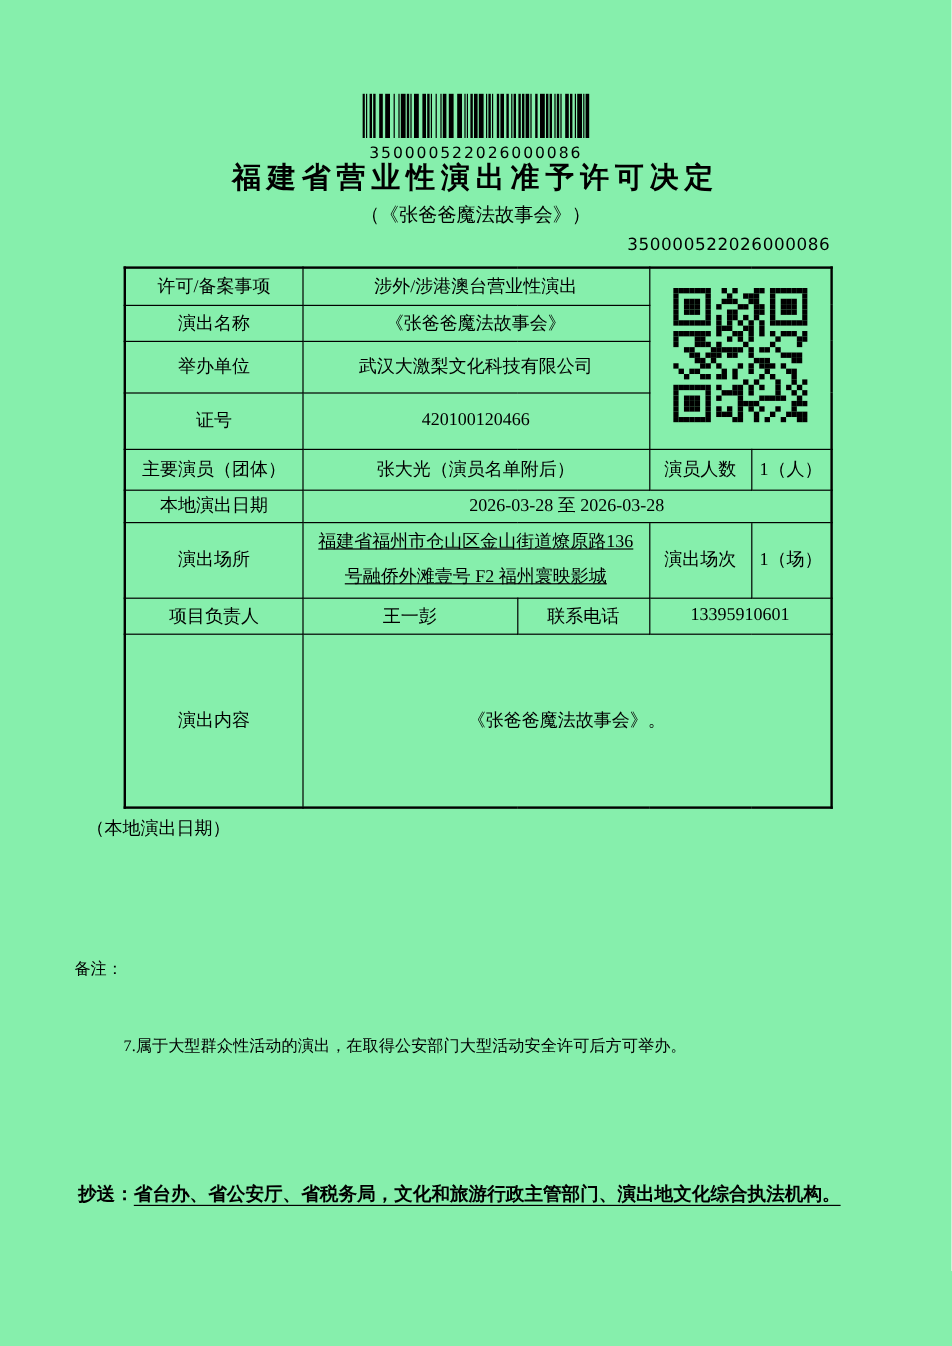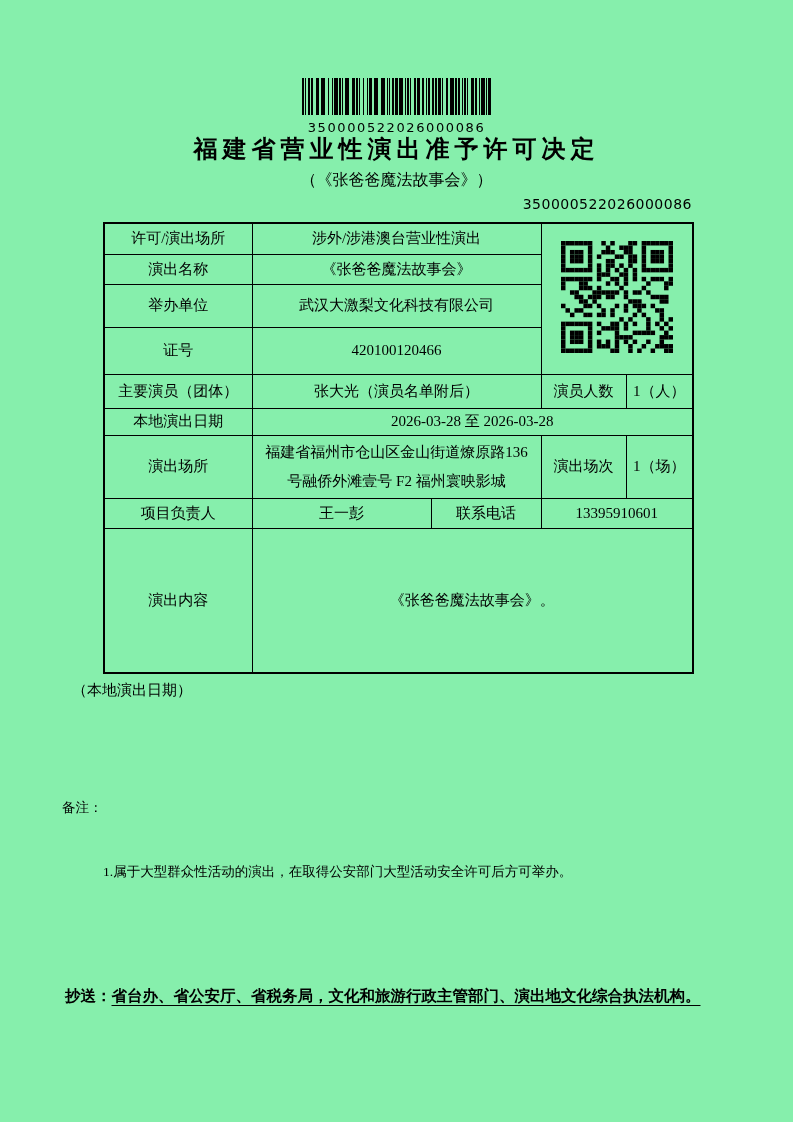--- a/index.html
+++ b/index.html
@@ -22,21 +22,21 @@
             font-size:16px;line-height:22px;}
   .doc-number{position:absolute;right:101px;top:196px;font-family:"DejaVu Sans",sans-serif;
               font-size:14px;letter-spacing:0.5px;}
 
   
   .tbl-wrap{position:absolute;left:103px;top:222px;width:589px;}
   table.permit{border-collapse:collapse;width:589px;table-layout:fixed;
                border:2px solid #000;font-size:15px;}
   table.permit td{border:1px solid #000;text-align:center;vertical-align:middle;
                   padding:2px 4px;overflow:hidden;}
-  td.addr{padding:2px 18px;line-height:29px;}
+  td.addr{padding:2px 18px;line-height:29px;text-decoration:underline;}
   td.content-val{text-align:left;vertical-align:top;padding:8px 8px 8px 14px;}
   td.qr-cell{vertical-align:middle;text-align:center;}
   .qr{display:inline-block;width:112px;height:112px;}
   .qr svg{width:112px;height:112px;display:block;}
   .qr rect{fill:#000;}
 
   
   .disclosure{position:absolute;left:72px;top:681px;font-size:15px;}
   .sign-block{position:absolute;right:103px;top:738px;text-align:right;}
   .authority{font-size:15.5px;line-height:20px;}
@@ -119,21 +119,21 @@
     <table class="permit">
       <colgroup>
         <col style="width:148px">
           <col style="width:179px">
           <col style="width:110px">
         <col style="width:85px">
           <col style="width:67px">
       </colgroup>
       <tbody>
           <tr style="height:31px">
-        <td>许可/演出场所</td>
+        <td>许可/备案事项</td>
         <td colspan="2">涉外/涉港澳台营业性演出</td>
         <td colspan="2" rowspan="4" class="qr-cell">
           <span class="qr"><svg xmlns="http://www.w3.org/2000/svg" viewBox="0 0 112.5 112.5">
                   <rect x="0" y="0" width="4.5" height="4.5"></rect>
                   <rect x="4.5" y="0" width="4.5" height="4.5"></rect>
                   <rect x="9" y="0" width="4.5" height="4.5"></rect>
                   <rect x="13.5" y="0" width="4.5" height="4.5"></rect>
                   <rect x="18" y="0" width="4.5" height="4.5"></rect>
                   <rect x="22.5" y="0" width="4.5" height="4.5"></rect>
                   <rect x="27" y="0" width="4.5" height="4.5"></rect>
@@ -463,17 +463,17 @@
         <td colspan="4" class="content-val">《张爸爸魔法故事会》。</td>
       </tr>
     </tbody>
       </table>
   </div>
 
   <div class="disclosure">（本地演出日期）</div>
 
 
   <div class="notes-label">备注：</div>
-  <div class="note note-2">1.属于大型群众性活动的演出，在取得公安部门大型活动安全许可后方可举办。</div>
+  <div class="note note-2">7.属于大型群众性活动的演出，在取得公安部门大型活动安全许可后方可举办。</div>
 
   <div class="cc-block"><span>抄送：</span><span class="cc-value">省台办、省公安厅、省税务局，文化和旅游行政主管部门、演出地文化综合执法机构。</span></div>
 
 </div>
 
 </body></html>

